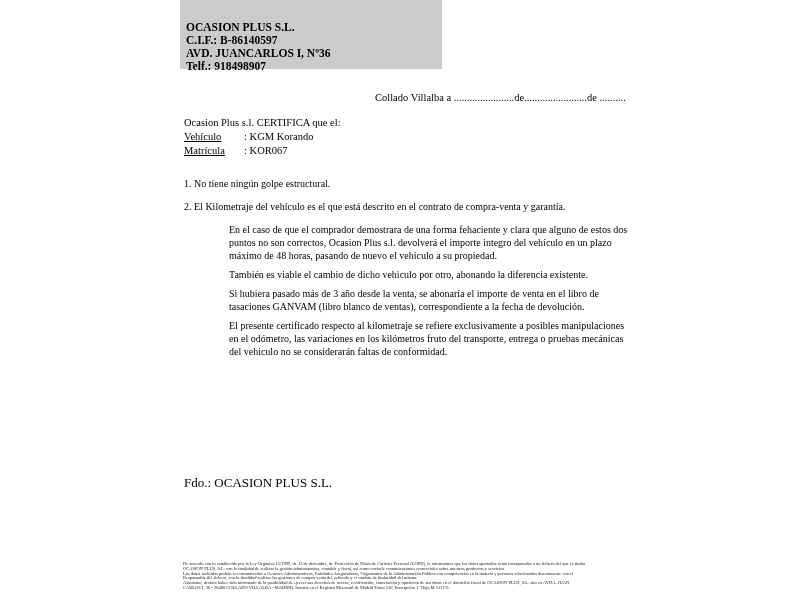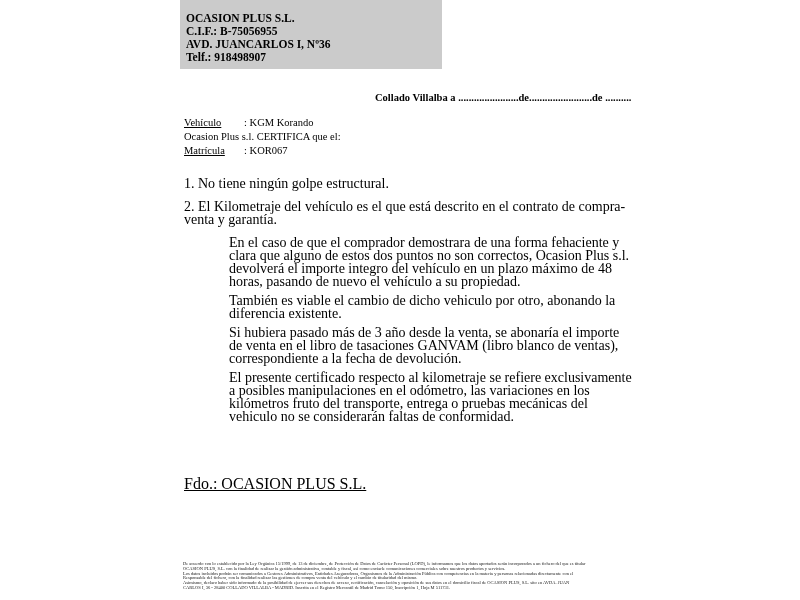--- a/index.html
+++ b/index.html
@@ -13,66 +13,64 @@
     color: #000000;
     overflow: hidden;
   }
   .letterhead {
     position: absolute;
     left: 180px;
     top: 0;
     width: 262px;
     height: 69px;
     background: #cbcbcb;
-    padding: 12px 0 0 6px;
+    padding: 21px 0 0 6px;
   }
   .lh-line {
     font-weight: bold;
     font-size: 11.5px;
     line-height: 13px;
     white-space: nowrap;
   }
   .date-line {
     position: absolute;
     left: 375px;
     top: 92px;
     width: 260px;
     font-size: 10.5px;
     white-space: nowrap;
-    font-weight: bold;
   }
   .certify-block {
     position: absolute;
     left: 184px;
     top: 116px;
     font-size: 10.5px;
     line-height: 14px;
   }
   .label-u {
     display: inline-block;
     width: 60px;
     text-decoration: underline;
   }
   .terms-block {
     position: absolute;
     left: 184px;
     top: 177px;
     width: 452px;
-    font-size: 14px;
+    font-size: 10px;
     line-height: 13px;
   }
   .term-1 { margin-bottom: 10px; }
   .term-2 { margin-bottom: 10px; }
   .para { margin-bottom: 6px; margin-left: 45px; }
   .signature-line {
     position: absolute;
     left: 184px;
     top: 475px;
-    font-size: 16px;
-    text-decoration: underline;
+    font-size: 13px;
   }
   .legal-footer {
     position: absolute;
     left: 183px;
     top: 562px;
     width: 436px;
   }
   .legal-line {
     font-size: 4.5px;
     line-height: 4.8px;
@@ -81,32 +79,32 @@
     color: #1a1a1a;
   }
 </style>
 </head>
 <body>
 
 <div class="page">
 
   <div class="letterhead">
     <div class="lh-line">OCASION PLUS S.L.</div>
-    <div class="lh-line">C.I.F.: B-75056955</div>
+    <div class="lh-line">C.I.F.: B-86140597</div>
     <div class="lh-line">AVD. JUANCARLOS I, Nº36</div>
     <div class="lh-line">Telf.: 918498907</div>
   </div>
 
   <div class="date-line">Collado Villalba a .......................de........................de ..........</div>
 
   <div class="certify-block">
+    <div>Ocasion Plus s.l. CERTIFICA que el:</div>
     <div>
       <span class="label-u">Vehículo</span><span>: KGM Korando</span>
     </div>
-    <div>Ocasion Plus s.l. CERTIFICA que el:</div>
     <div>
       <span class="label-u">Matrícula</span><span>: KOR067</span>
     </div>
   </div>
 
   <div class="terms-block">
     <div class="term-1">1. No tiene ningún golpe estructural.</div>
     <div class="term-2">2. El Kilometraje del vehículo es el que está descrito en el contrato de compra-venta y garantía.</div>
     <div class="para">En el caso de que el comprador demostrara de una forma fehaciente y clara que alguno de estos dos puntos no son correctos, Ocasion Plus s.l. devolverá el importe integro del vehículo en un plazo máximo de 48 horas, pasando de nuevo el vehículo a su propiedad.</div>
     <div class="para">También es viable el cambio de dicho vehiculo por otro, abonando la diferencia existente.</div>

